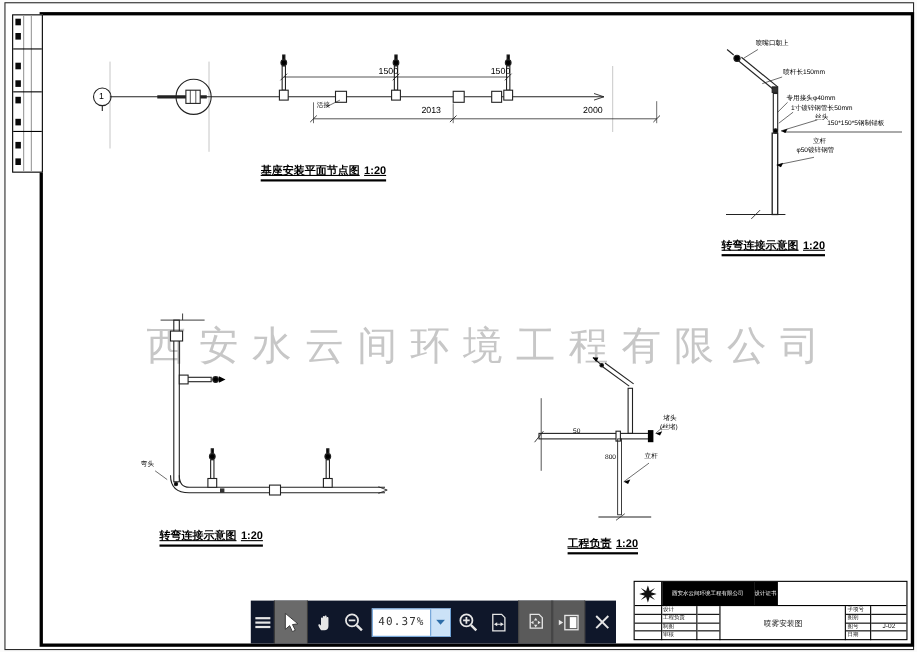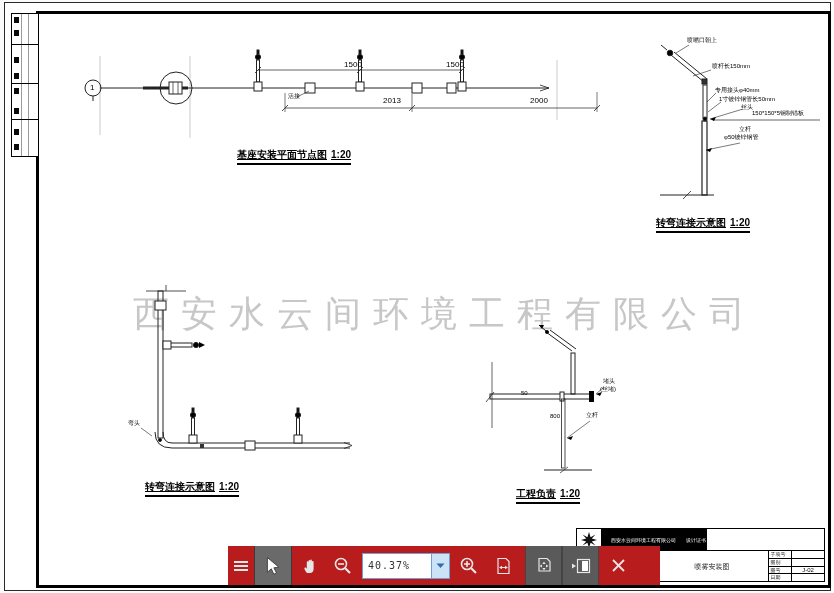--- a/index.html
+++ b/index.html
@@ -45,22 +45,22 @@
   .tb-bottom{display:flex;height:31px;}
   .tb-col{box-sizing:border-box;border-right:1px solid #000;display:flex;flex-direction:column;}
   .tb-col:last-child{border-right:none;}
   .tb-cell{box-sizing:border-box;border-bottom:1px solid #000;height:8px;line-height:7px;
     padding:0 1px;overflow:hidden;white-space:nowrap;}
   .tb-cell:last-child{border-bottom:none;}
   .tb-title-cell{display:flex;align-items:center;justify-content:center;
     font-size:7px;height:100%;}
   .tb-no{font-size:6px;text-align:center;}
   
-  .toolbar{position:absolute;left:228px;top:546px;width:432px;height:39px;
-    background:#b91c1c;display:flex;align-items:center;z-index:10;}
+  .toolbar{position:absolute;left:228px;top:546px;width:332px;height:39px;
+    background:#0f172a;display:flex;align-items:center;z-index:10;}
   .tb-btn{height:39px;display:flex;align-items:center;justify-content:center;
     cursor:default;box-sizing:border-box;}
   .tb-btn.selected{background:#6a6a6a;border-left:1px solid #3a3a3a;border-right:1px solid #3a3a3a;}
   .tb-btn.grouped{background:#5a5a5a;border-left:1px solid #444;border-right:1px solid #444;}
   .dd-wrap{width:88px;height:26px;background:#fff;border:1px solid #6da1d6;
     display:flex;align-items:center;box-sizing:border-box;margin:0 2px;}
   .dd-value{flex:1;font-family:"DejaVu Sans Mono",monospace;font-size:10px;color:#333;
     padding-left:5px;letter-spacing:1px;}
   .dd-chevron{width:17px;height:24px;background:#cbe2f7;border-left:1px solid #6da1d6;
     display:flex;align-items:center;justify-content:center;}

